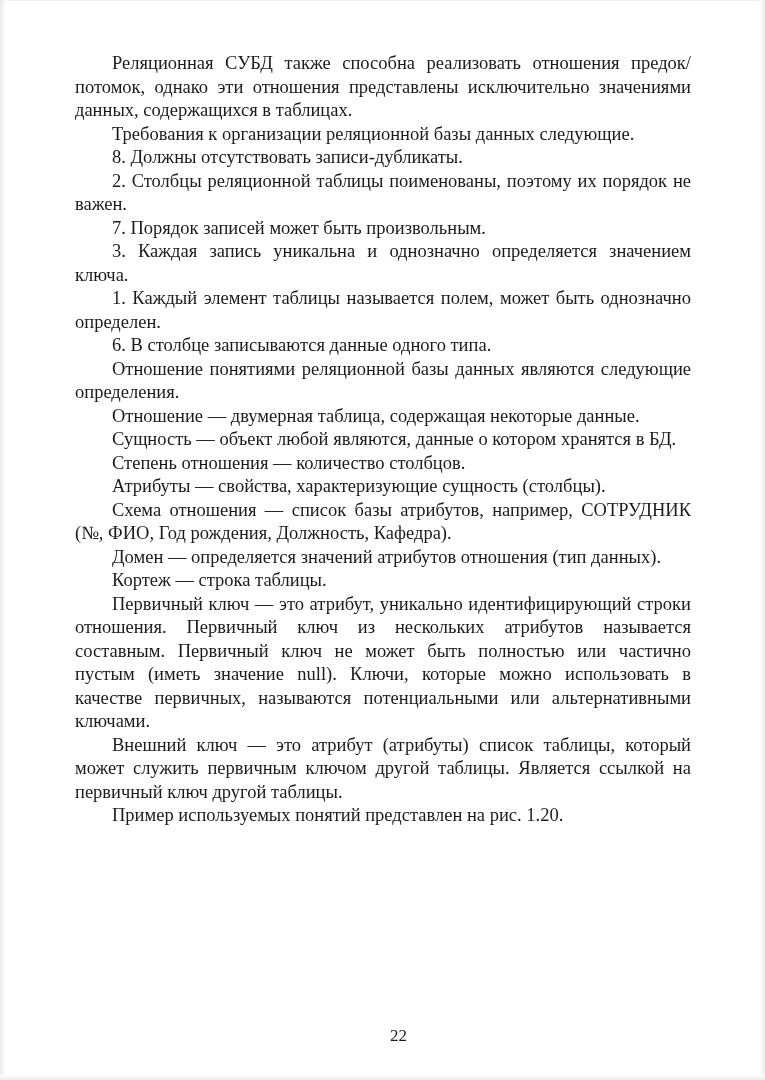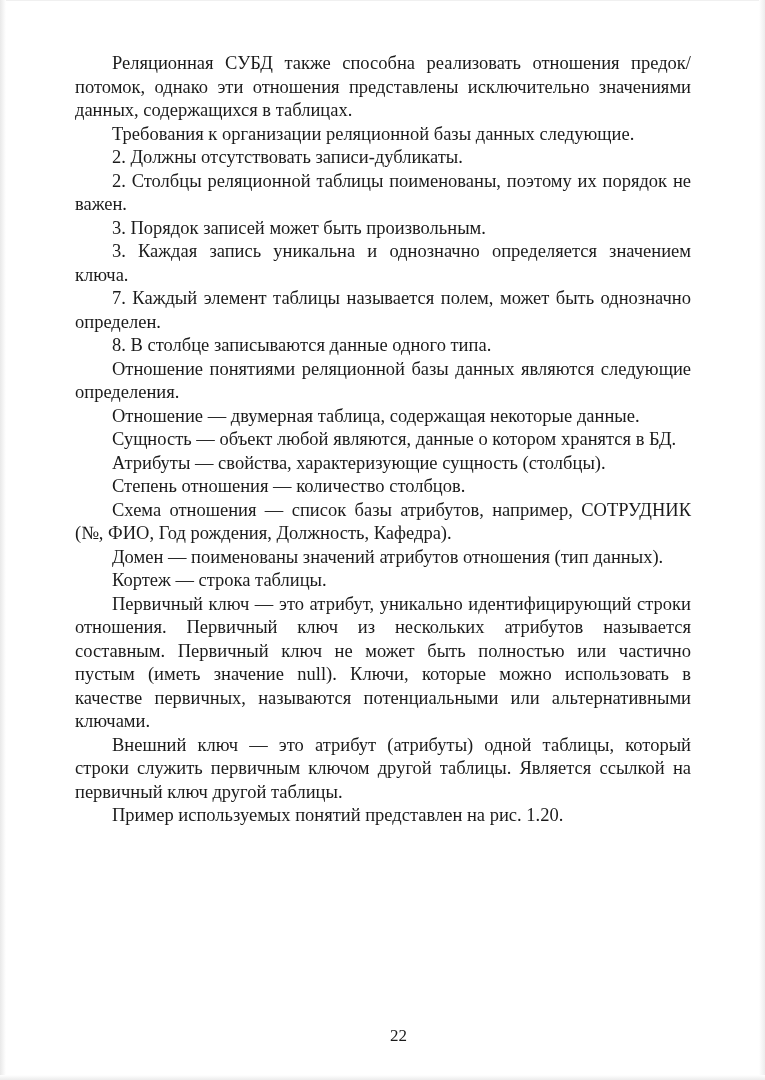--- a/index.html
+++ b/index.html
@@ -68,33 +68,33 @@
 <body>
 
 <div class="page">
   <div class="scan-edge-left"></div>
   <div class="scan-edge-right"></div>
   <div class="scan-edge-bottom"></div>
 
   <div class="text-block" id="paragraph-container">
       <p class="para">Реляционная СУБД также способна реализовать отношения предок/потомок, однако эти отношения представлены исключительно значениями данных, содержащихся в таблицах.</p>
       <p class="para">Требования к организации реляционной базы данных следующие.</p>
-      <p class="para">2. Должны отсутствовать записи-дубликаты.</p>
+      <p class="para">8. Должны отсутствовать записи-дубликаты.</p>
       <p class="para">2. Столбцы реляционной таблицы поименованы, поэтому их порядок не важен.</p>
-      <p class="para">3. Порядок записей может быть произвольным.</p>
+      <p class="para">7. Порядок записей может быть произвольным.</p>
       <p class="para">3. Каждая запись уникальна и однозначно определяется значением ключа.</p>
-      <p class="para">7. Каждый элемент таблицы называется полем, может быть однозначно определен.</p>
-      <p class="para">8. В столбце записываются данные одного типа.</p>
+      <p class="para">1. Каждый элемент таблицы называется полем, может быть однозначно определен.</p>
+      <p class="para">6. В столбце записываются данные одного типа.</p>
       <p class="para">Отношение понятиями реляционной базы данных являются следующие определения.</p>
       <p class="para">Отношение — двумерная таблица, содержащая некоторые данные.</p>
       <p class="para">Сущность — объект любой являются, данные о котором хранятся в БД.</p>
+      <p class="para">Степень отношения — количество столбцов.</p>
       <p class="para">Атрибуты — свойства, характеризующие сущность (столбцы).</p>
-      <p class="para">Степень отношения — количество столбцов.</p>
       <p class="para">Схема отношения — список базы атрибутов, например, СОТРУДНИК (№, ФИО, Год рождения, Должность, Кафедра).</p>
-      <p class="para">Домен — поименованы значений атрибутов отношения (тип данных).</p>
+      <p class="para">Домен — определяется значений атрибутов отношения (тип данных).</p>
       <p class="para">Кортеж — строка таблицы.</p>
       <p class="para">Первичный ключ — это атрибут, уникально идентифицирующий строки отношения. Первичный ключ из нескольких атрибутов называется составным. Первичный ключ не может быть полностью или частично пустым (иметь значение null). Ключи, которые можно использовать в качестве первичных, называются потенциальными или альтернативными ключами.</p>
-      <p class="para">Внешний ключ — это атрибут (атрибуты) одной таблицы, который строки служить первичным ключом другой таблицы. Является ссылкой на первичный ключ другой таблицы.</p>
+      <p class="para">Внешний ключ — это атрибут (атрибуты) список таблицы, который может служить первичным ключом другой таблицы. Является ссылкой на первичный ключ другой таблицы.</p>
       <p class="para">Пример используемых понятий представлен на рис. 1.20.</p>
     </div>
 
   <div class="page-number">22</div>
 </div>
 
 </body></html>

